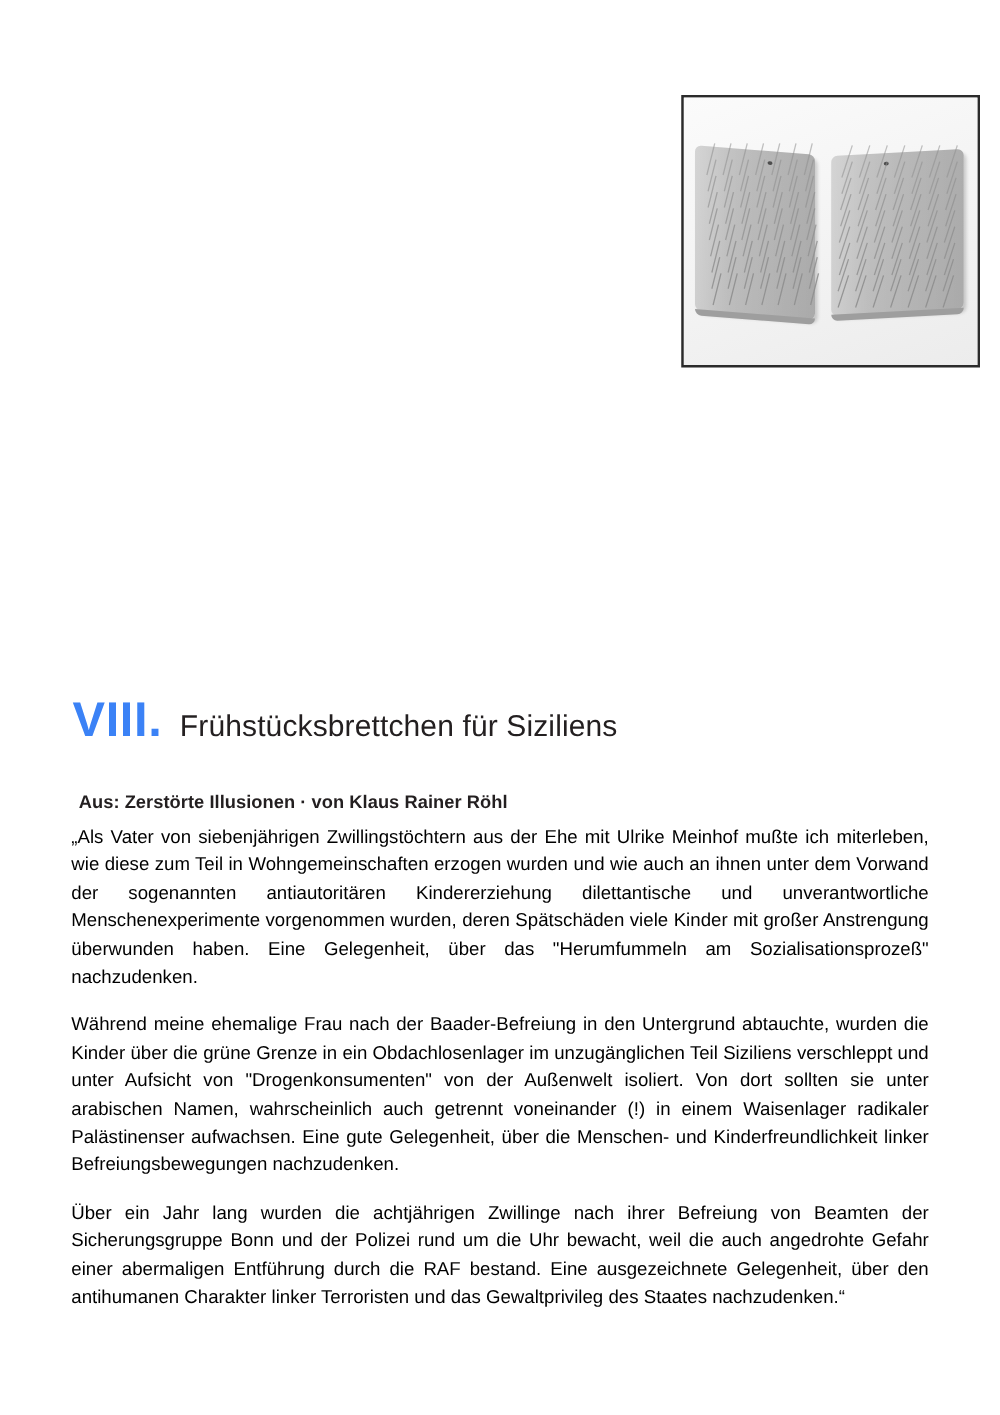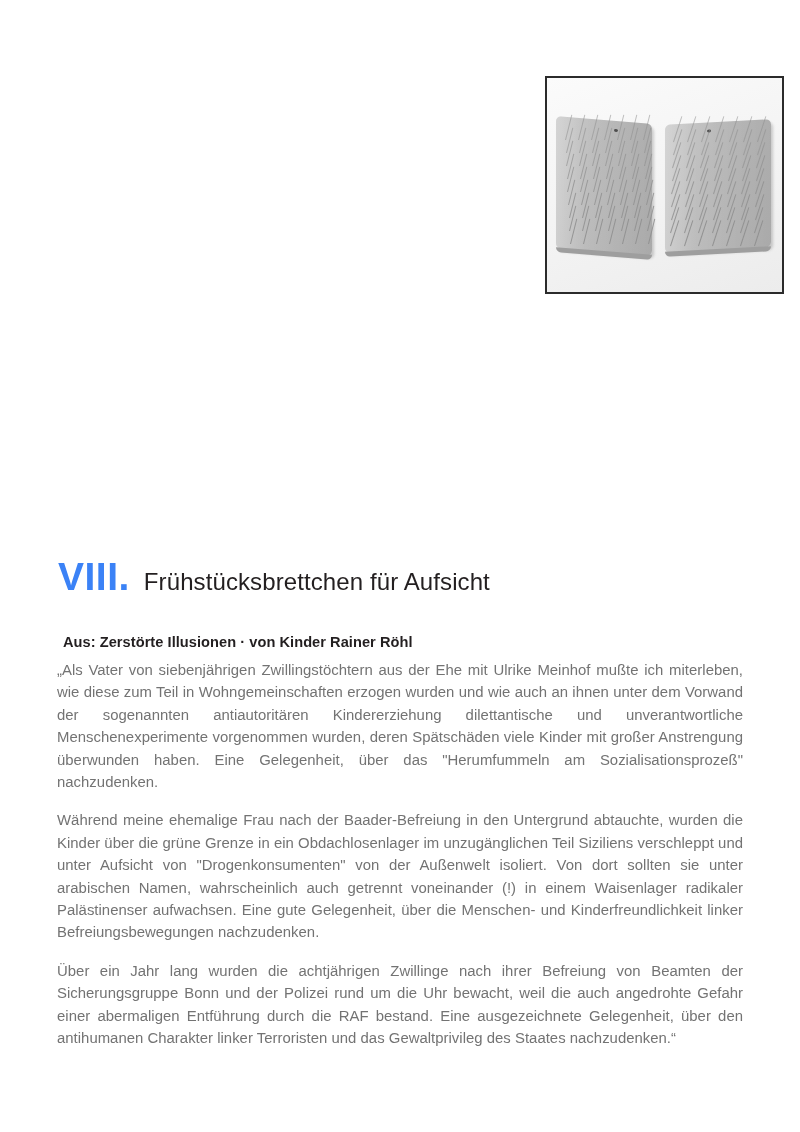--- a/index.html
+++ b/index.html
@@ -124,21 +124,21 @@
     position: absolute;
     left: 57px;
     top: 659px;
     width: 686px;
   }
   .body p {
     margin: 0 0 16px 0;
     font-size: 14.9px;
     line-height: 22.4px;
     text-align: justify;
-    color: #737373;
+    color: #000000;
     hyphens: manual;
     letter-spacing: 0.02px;
   }
   .body p:last-child {
     margin-bottom: 0;
   }
 </style>
 </head>
 <body>
 
@@ -282,24 +282,24 @@
           <div class="nail" style="left: 164.8px; top: 141px; height: 27px; background: rgb(142, 142, 142); transform: rotate(18deg); opacity: 0.91;"></div>
           <div class="nail" style="left: 178.8px; top: 141px; height: 27px; background: rgb(142, 142, 142); transform: rotate(18deg); opacity: 0.91;"></div>
           <div class="nail" style="left: 192.8px; top: 141px; height: 27px; background: rgb(142, 142, 142); transform: rotate(18deg); opacity: 0.91;"></div>
           <div class="nail" style="left: 206.8px; top: 141px; height: 27px; background: rgb(142, 142, 142); transform: rotate(18deg); opacity: 0.91;"></div>
         </div>
     </div>
   </figure>
 
   <div class="heading">
     <span class="heading-num">VIII.</span>
-    <span class="heading-title">Frühstücksbrettchen für Aufsicht</span>
+    <span class="heading-title">Frühstücksbrettchen für Siziliens</span>
   </div>
 
-  <div class="source-line">Aus: Zerstörte Illusionen · von Kinder Rainer Röhl</div>
+  <div class="source-line">Aus: Zerstörte Illusionen · von Klaus Rainer Röhl</div>
 
   <div class="body">
     <p>„Als Vater von siebenjährigen Zwillingstöchtern aus der Ehe mit Ulrike Meinhof mußte ich miterleben, wie diese zum Teil in Wohngemeinschaften erzogen wurden und wie auch an ih­nen unter dem Vorwand der sogenannten antiautoritären Kindererziehung dilettantische und unverantwortliche Menschenexperimente vorgenommen wurden, deren Spätschäden viele Kinder mit großer Anstrengung überwunden haben. Eine Gelegenheit, über das "Her­umfummeln am Sozialisationsprozeß" nachzudenken.</p>
     <p>Während meine ehemalige Frau nach der Baader-Befreiung in den Untergrund abtauchte, wurden die Kinder über die grüne Grenze in ein Obdachlosenlager im unzugänglichen Teil Siziliens verschleppt und unter Aufsicht von "Drogenkonsumenten" von der Außenwelt iso­liert. Von dort sollten sie unter arabischen Namen, wahrscheinlich auch getrennt voneinan­der (!) in einem Waisenlager radikaler Palästinenser aufwachsen. Eine gute Gelegenheit, über die Menschen- und Kinderfreundlichkeit linker Befreiungsbewegungen nachzudenken.</p>
     <p>Über ein Jahr lang wurden die achtjährigen Zwillinge nach ihrer Befreiung von Beamten der Sicherungsgruppe Bonn und der Polizei rund um die Uhr bewacht, weil die auch angedroh­te Gefahr einer abermaligen Entführung durch die RAF bestand. Eine ausgezeichnete Ge­legenheit, über den antihumanen Charakter linker Terroristen und das Gewaltprivileg des Staates nachzudenken.“</p>
   </div>
 
 </div>
 
 </body></html>

